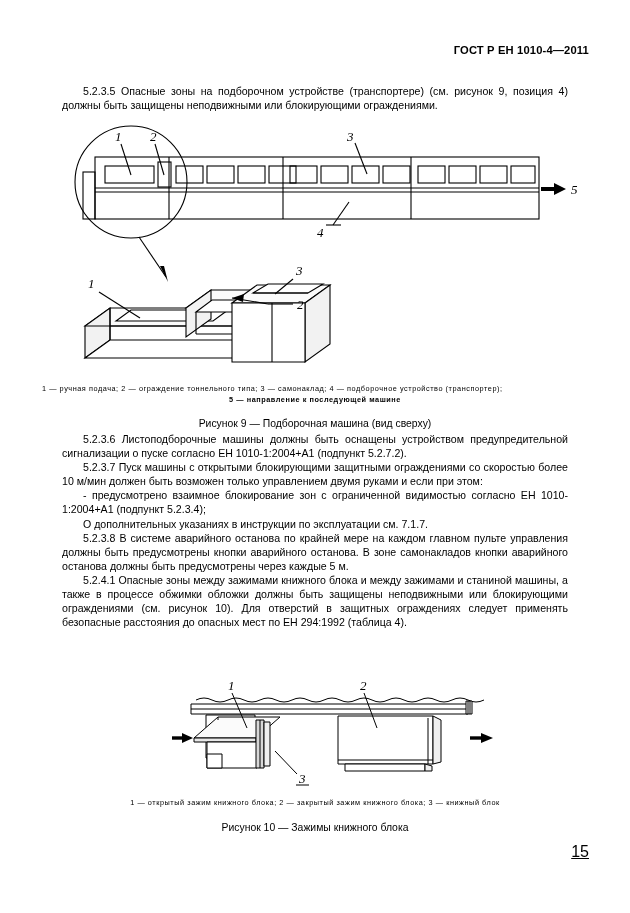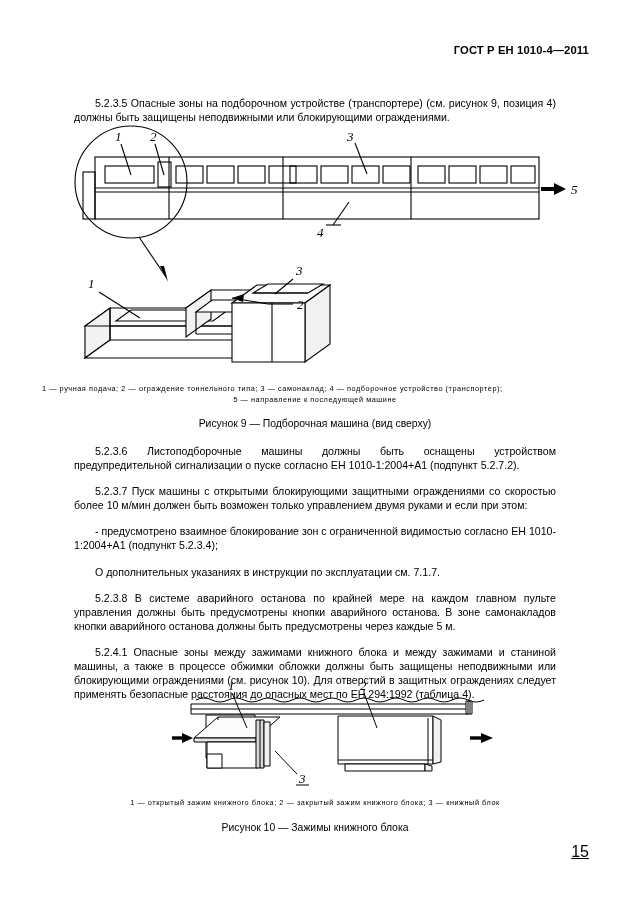--- a/index.html
+++ b/index.html
@@ -38,21 +38,21 @@
   .body-block {
     position: absolute;
     left: 62px;
     width: 506px;
     font-size: 10.6px;
     line-height: 14.1px;
     text-align: justify;
     text-justify: inter-word;
   }
   .body-block p {
-    margin: 12px;
+    margin: 0;
   }
   .para-indent { text-indent: 21px; }
   .para-bold { font-weight: bold; text-indent: 21px; }
   .para-dash { text-indent: 21px; }
 
   #intro-block { top: 84px; }
   #main-block  { top: 432px; }
 
   
   .figure {
@@ -65,21 +65,21 @@
 
   .fig-legend {
     font-size: 7.3px;
     line-height: 10.5px;
     letter-spacing: 0.55px;
     text-align: center;
     color: #000;
     margin: 12px auto;
   }
   #figure-9 .fig-legend { width: 546px; text-align: justify; }
-  #figure-9 .fig-legend .legend-line2 { display: block; text-align: center; }
+  #figure-9 .fig-legend .legend-line2 { display: block; text-align: center; font-weight: bold; }
   #figure-10 .fig-legend { width: 470px; }
 
   .fig-caption {
     font-size: 10.4px;
     text-align: center;
     margin-top: 13px;
   }
 
   .fig-art { position: relative; width: 630px; }
   #fig9-art  { height: 250px; }

